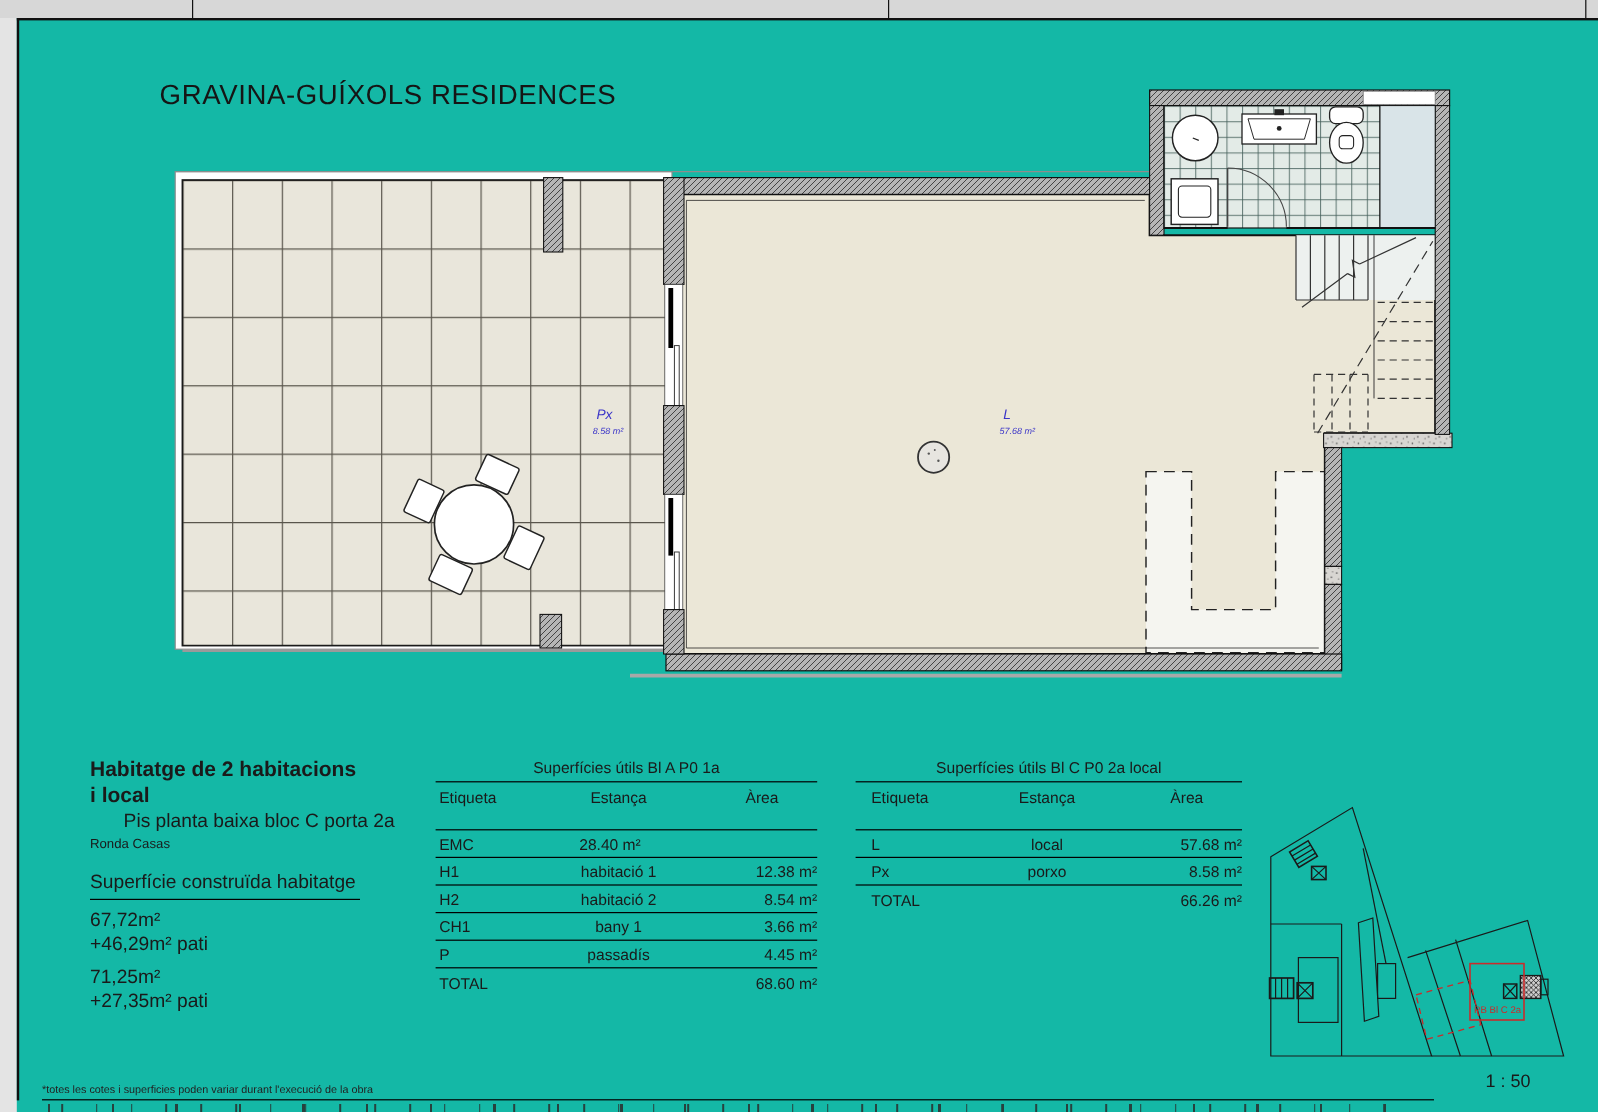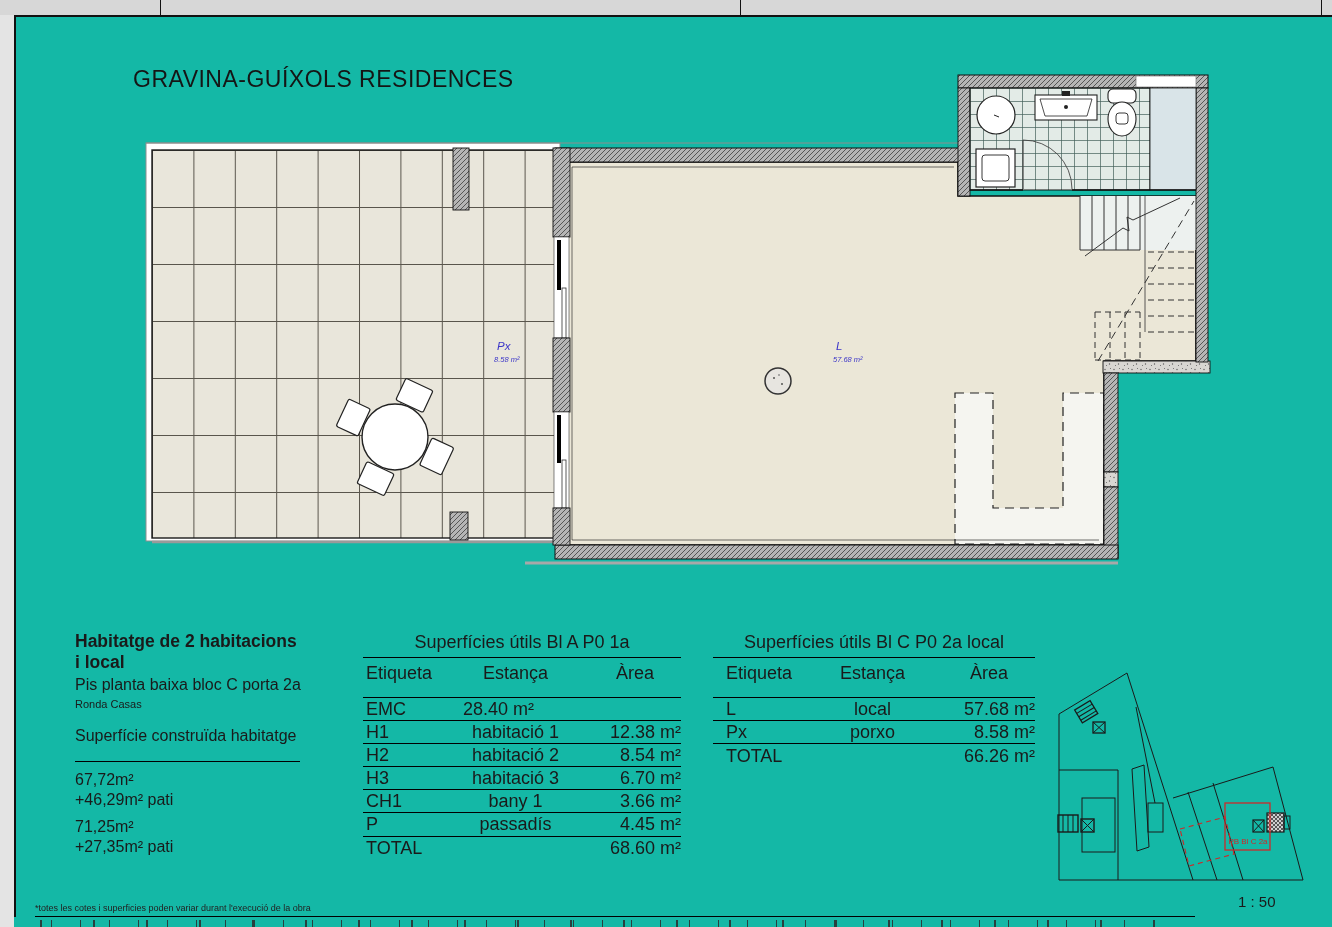--- a/index.html
+++ b/index.html
@@ -14,28 +14,28 @@
   .tick{top:0;width:0;height:15px;border-left:1.5px solid #111;}
   
   #sheet-title{left:133px;top:66px;font-size:23px;letter-spacing:.5px;color:#151515;}
   
   .plan-lbl{color:#3b35c8;font-style:italic;line-height:1;}
   .plan-lbl.code{font-size:11.5px;}
   .plan-lbl.area{font-size:7.5px;}
   
   #unit-info{left:75px;top:631px;width:260px;}
   #unit-info .h{font-size:17.5px;font-weight:bold;line-height:21px;}
-  #unit-info .sub{font-size:16px;margin-top:3px;}
+  #unit-info .sub{font-size:16px;margin-top:3px;margin-left:28px;}
   #unit-info .addr{font-size:11px;margin-top:4px;}
   #unit-info .ulabel{display:inline-block;font-size:16px;margin-top:17px;
-                     border-bottom:1.2px solid #000;padding-bottom:16px;padding-right:4px;}
+                     border-bottom:1.2px solid #000;padding-bottom:4px;padding-right:4px;}
   #unit-info .val{font-size:16px;margin-top:9px;}
   #unit-info .val2{font-size:16px;margin-top:2px;}
   
-  .tbl{font-size:18px;}
+  .tbl{font-size:13px;}
   .tbl .t-title{text-align:center;padding-bottom:4px;border-bottom:1.4px solid #000;}
   .tbl .t-head{display:flex;padding-top:5px;height:20px;}
   .tbl .t-body{margin-top:14px;border-top:1.4px solid #000;}
   .tbl .row{display:flex;align-items:center;height:22.1px;border-bottom:1.2px solid #000;}
   .tbl .row.total{border-bottom:none;height:24px;}
   .tbl .c-label{width:76px;text-align:left;}
   .tbl .c-room{flex:1;text-align:center;}
   .tbl .c-area{width:92px;text-align:right;}
   .tbl .t-head .c-area{text-align:center;}
   #table-a{left:363px;top:632px;width:318px;}
@@ -221,25 +221,20 @@
         <span class="c-label">H1</span>
         <span class="c-room">habitació 1</span>
         <span class="c-area">12.38 m²</span>
       </div>
       <div class="row">
         <span class="c-label">H2</span>
         <span class="c-room">habitació 2</span>
         <span class="c-area">8.54 m²</span>
       </div>
       <div class="row">
-        <span class="c-label">H3</span>
-        <span class="c-room">habitació 3</span>
-        <span class="c-area">6.70 m²</span>
-      </div>
-      <div class="row">
         <span class="c-label">CH1</span>
         <span class="c-room">bany 1</span>
         <span class="c-area">3.66 m²</span>
       </div>
       <div class="row">
         <span class="c-label">P</span>
         <span class="c-room">passadís</span>
         <span class="c-area">4.45 m²</span>
       </div>
       <div class="row total">

